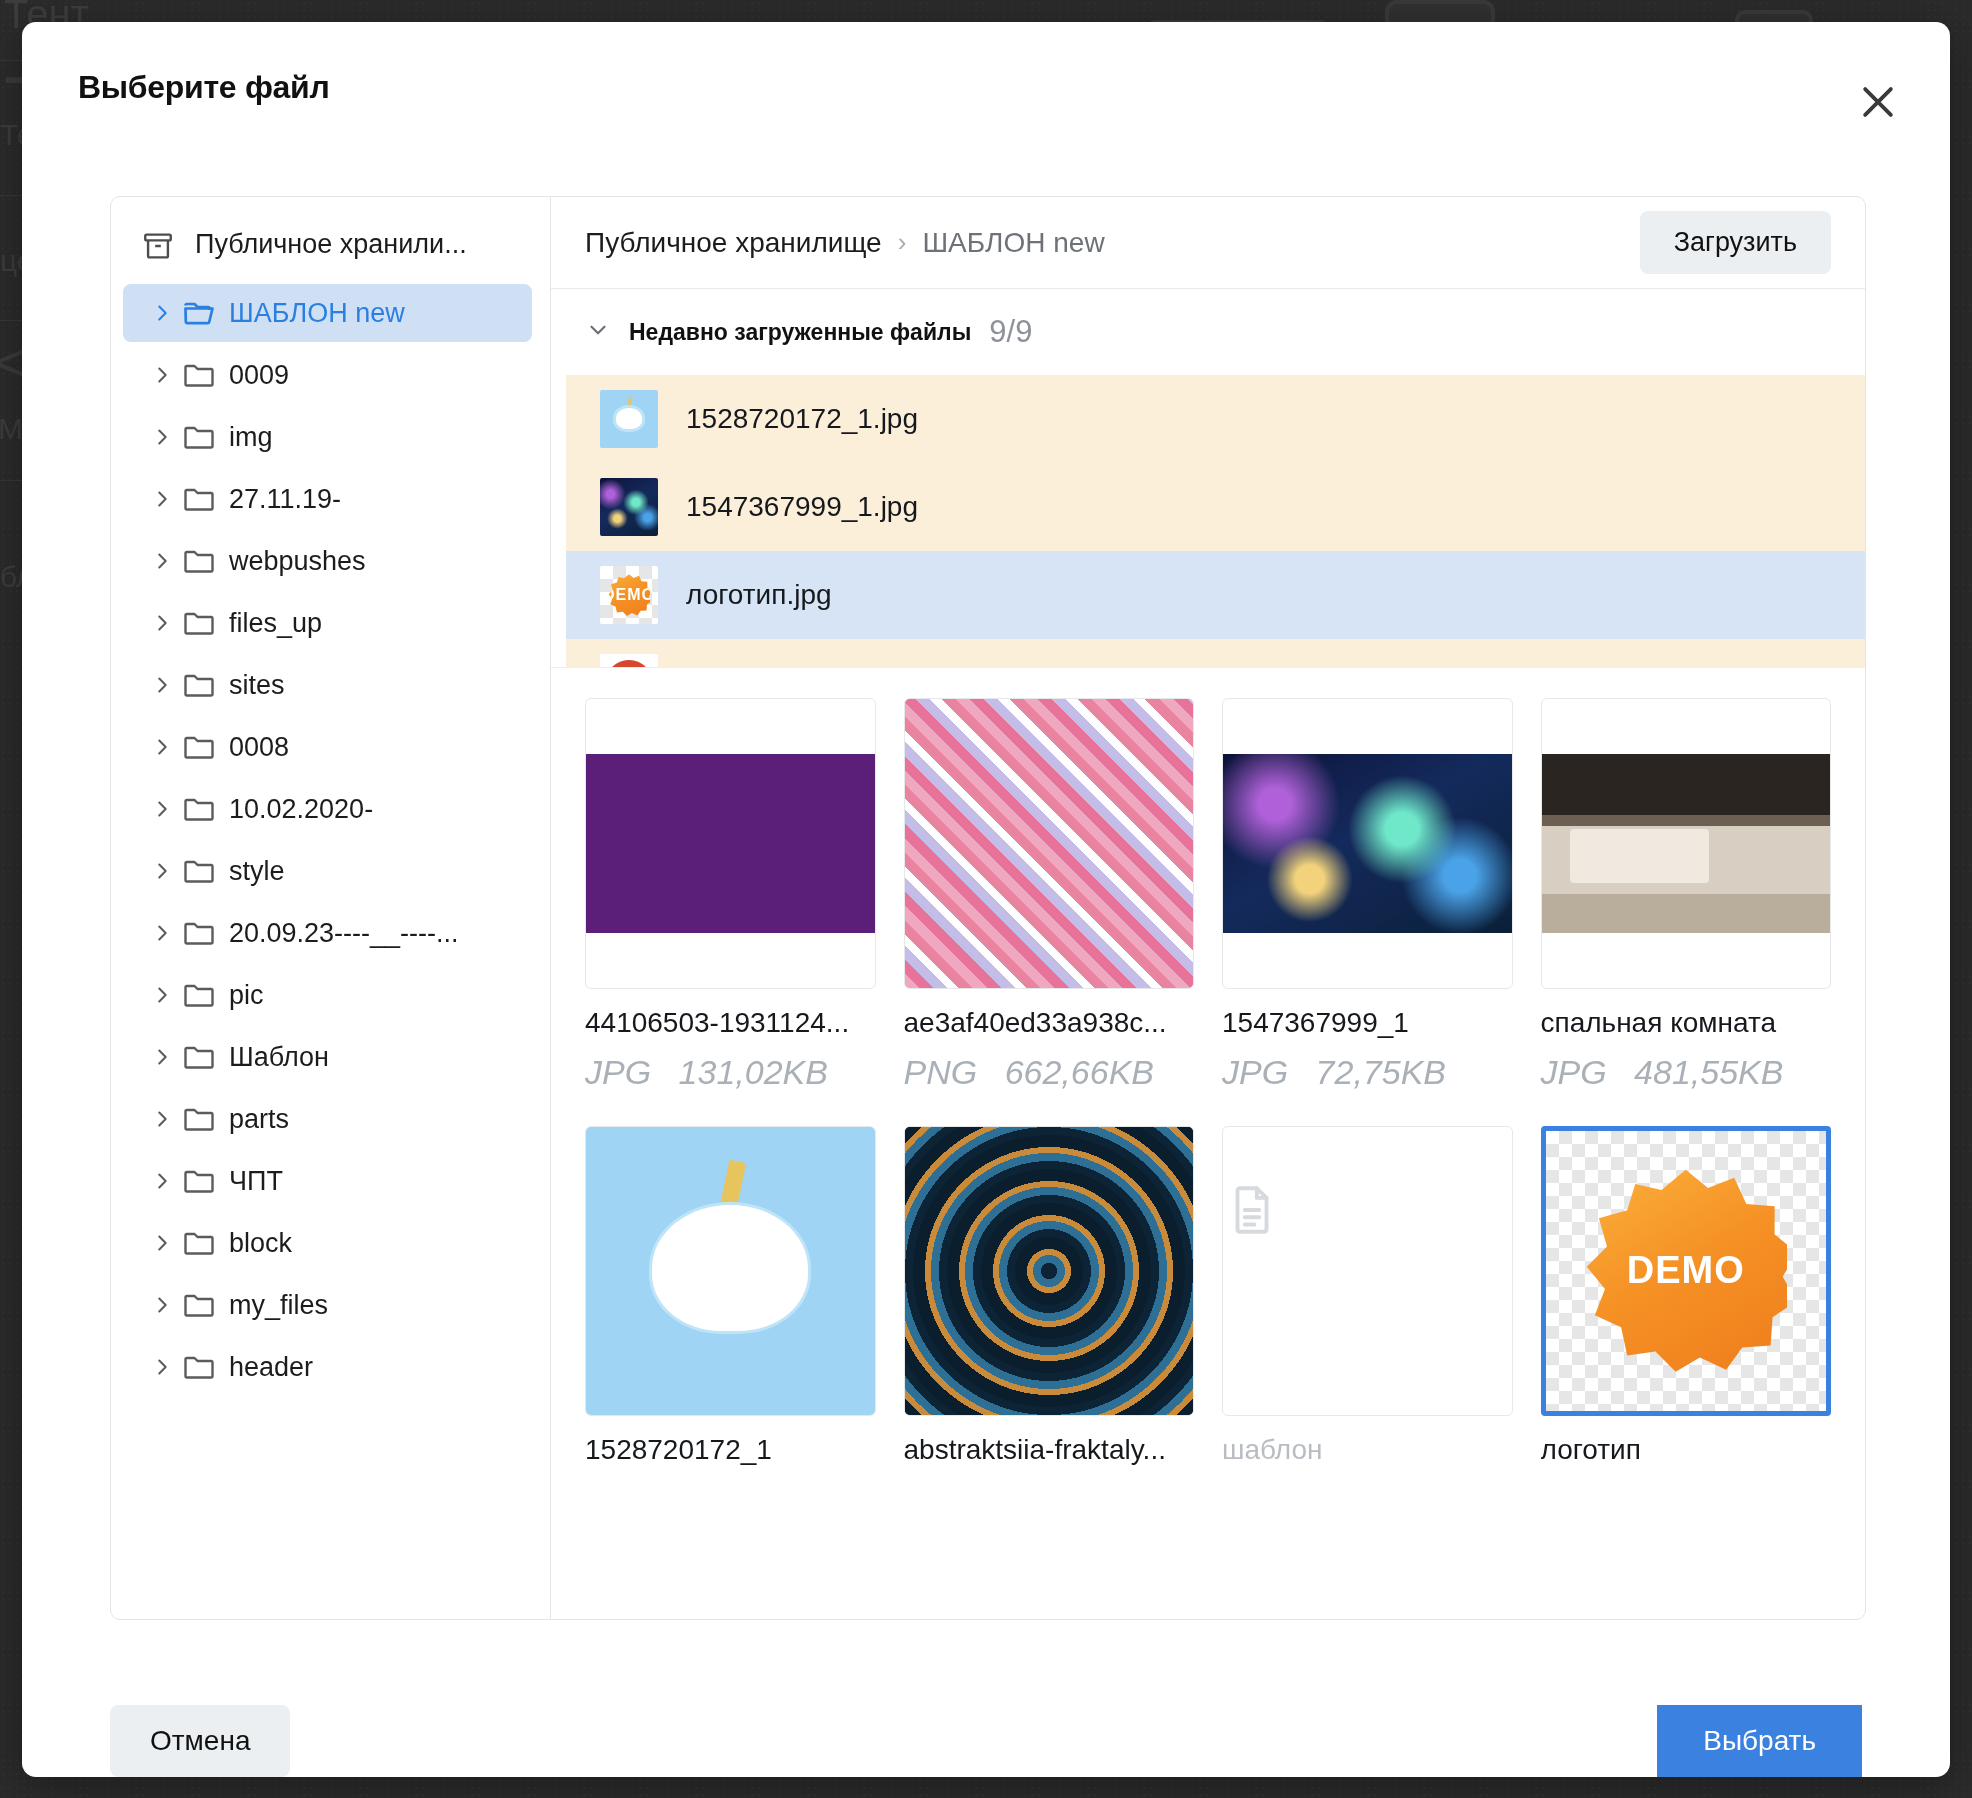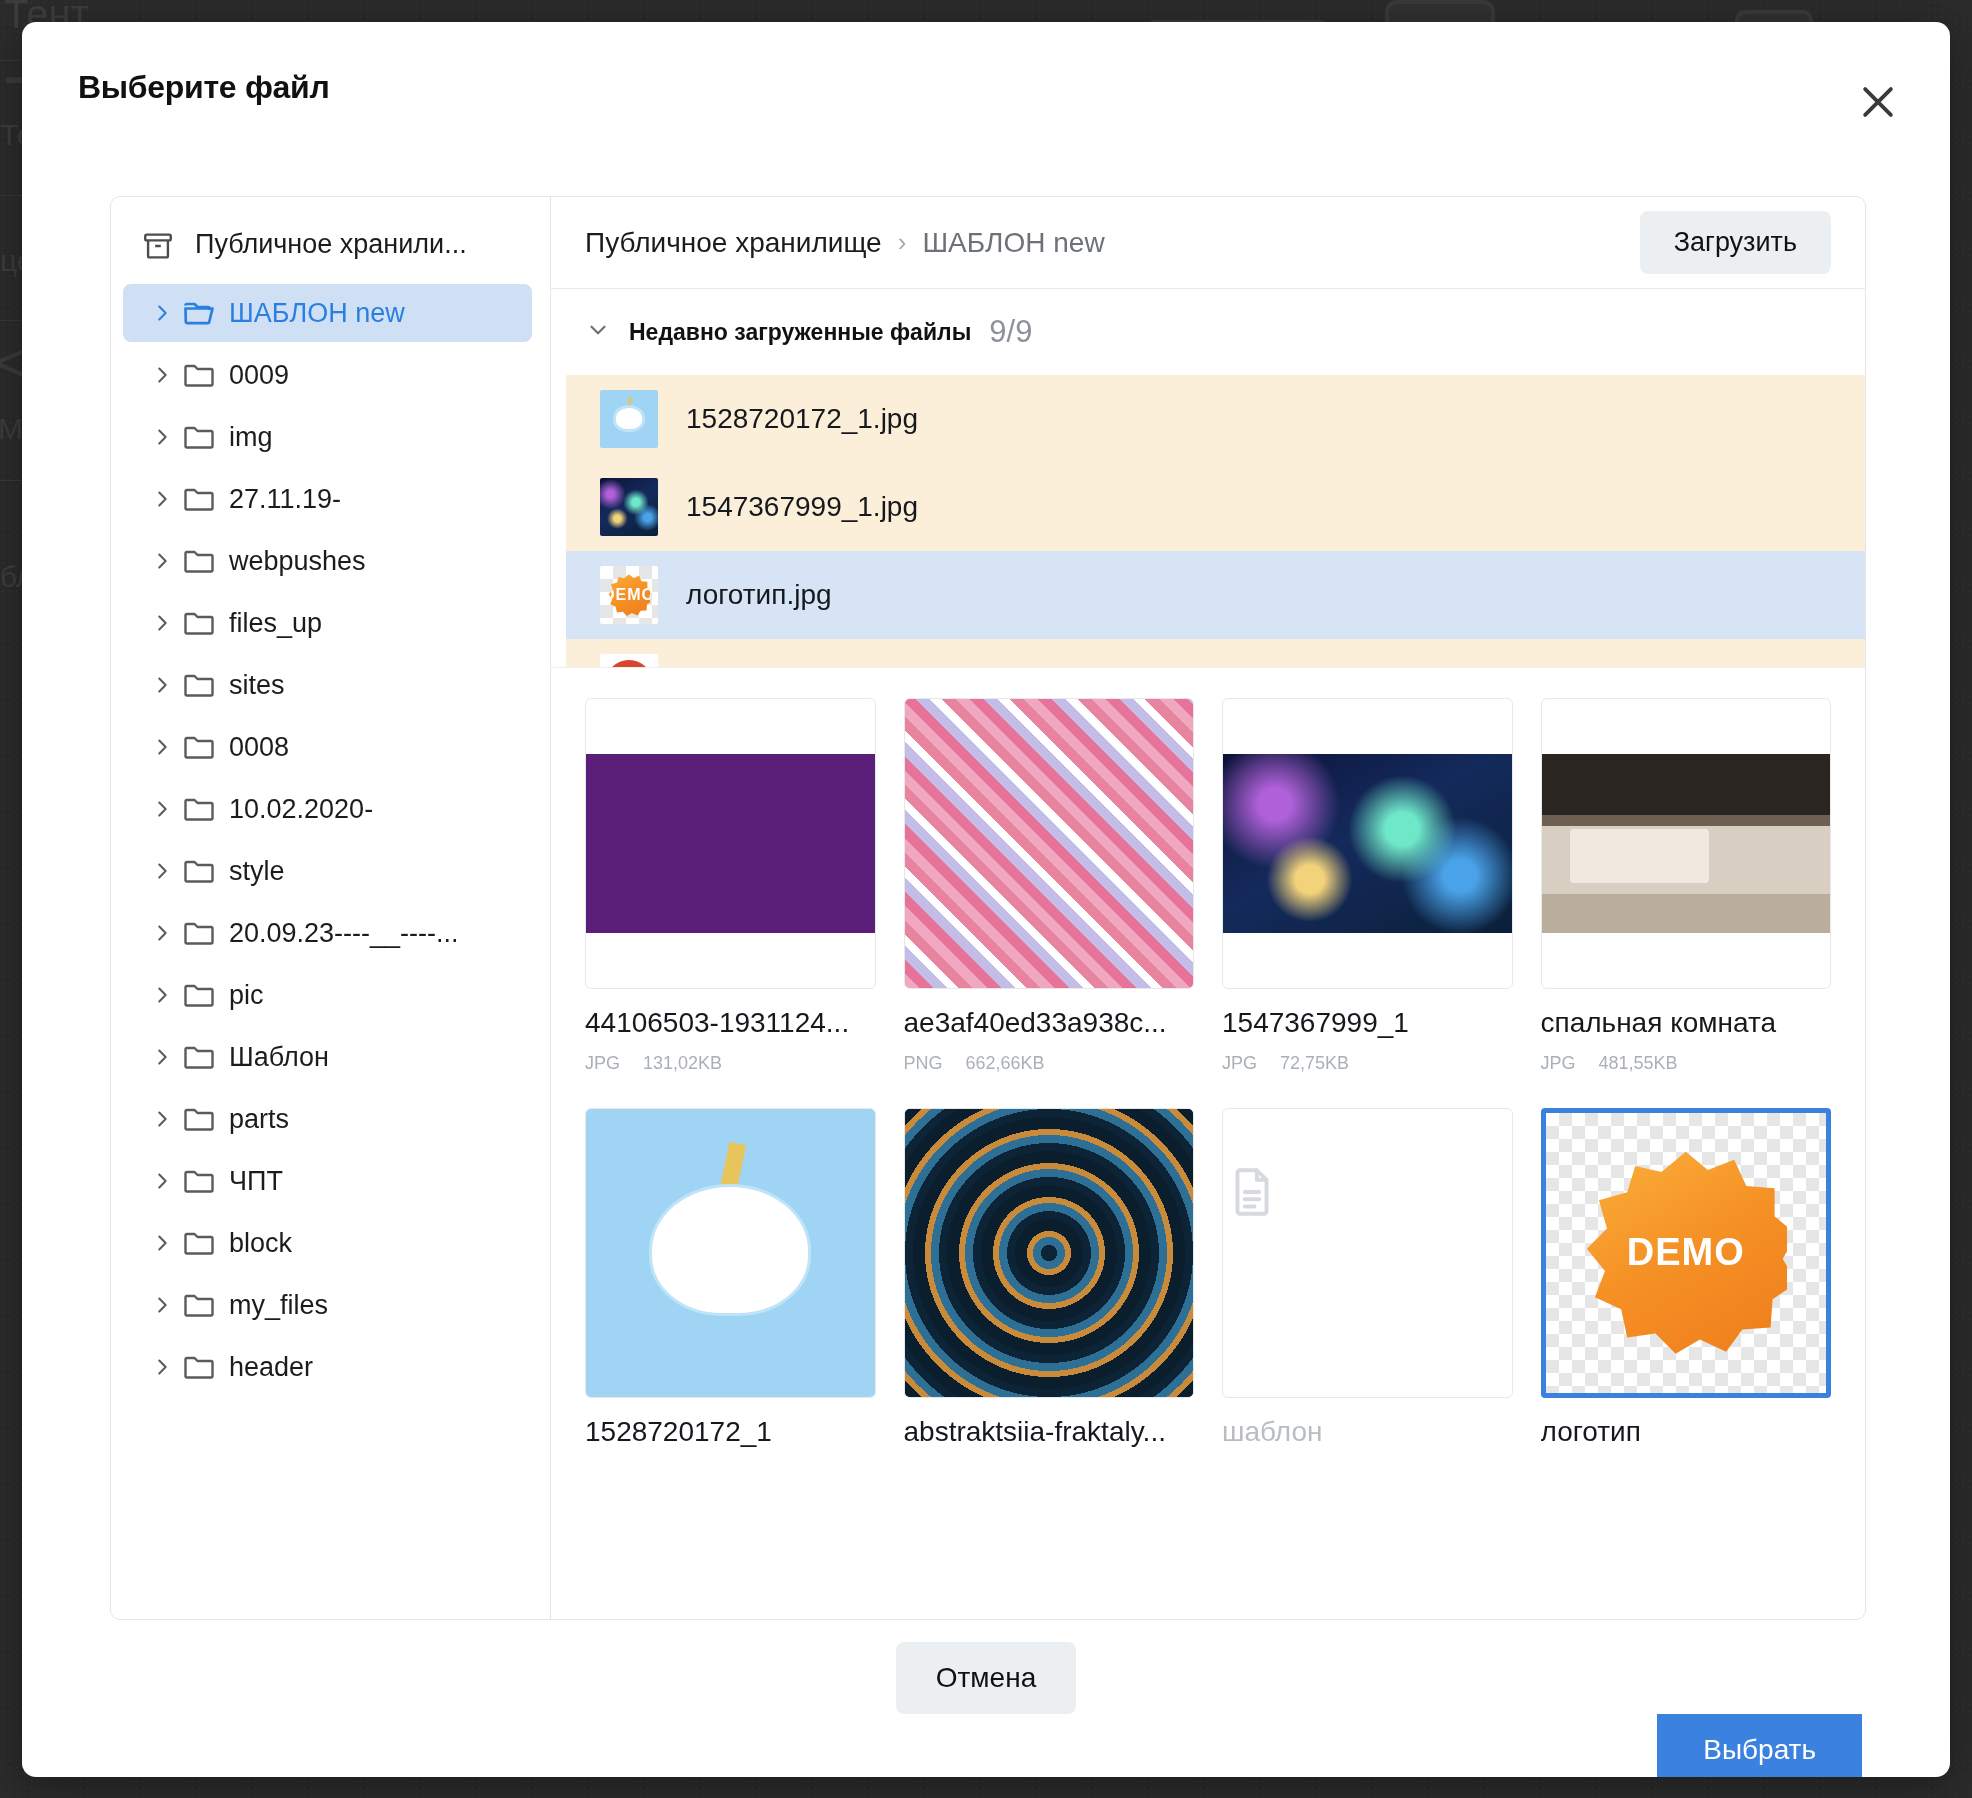--- a/index.html
+++ b/index.html
@@ -223,32 +223,33 @@
   }
   .cell.full .thumb-inner { height: 100%; }
   .cell .fname {
     margin-top: 18px;
     font-size: 28px; color: #15181c;
     white-space: nowrap; overflow: hidden; text-overflow: ellipsis;
   }
   .cell .fname.muted { color: #b9bdc3; }
   .cell .fmeta {
     margin-top: 14px;
-    font-size: 18px; color: #aab0b7;
+    font-size: 34px; color: #aab0b7;
     white-space: nowrap;
+    font-style: italic;
   }
   .cell .fmeta .ftype { margin-right: 18px; }
 
   
   .modal-footer {
     position: absolute;
     left: 0; right: 0; bottom: 0;
     height: 135px;
     padding: 0 88px;
-    display: flex; align-items: center; flex-direction: column;
+    display: flex; align-items: flex-end;
   }
   .btn-cancel {
     background: #eceff1; border: none; border-radius: 8px;
     padding: 20px 40px; font-size: 28px; color: #111;
     font-family: inherit; cursor: pointer;
   }
   .btn-select {
     margin-left: auto;
     background: #3b82e0; border: none; border-radius: 0;
     padding: 20px 46px; font-size: 28px; color: #fff;

